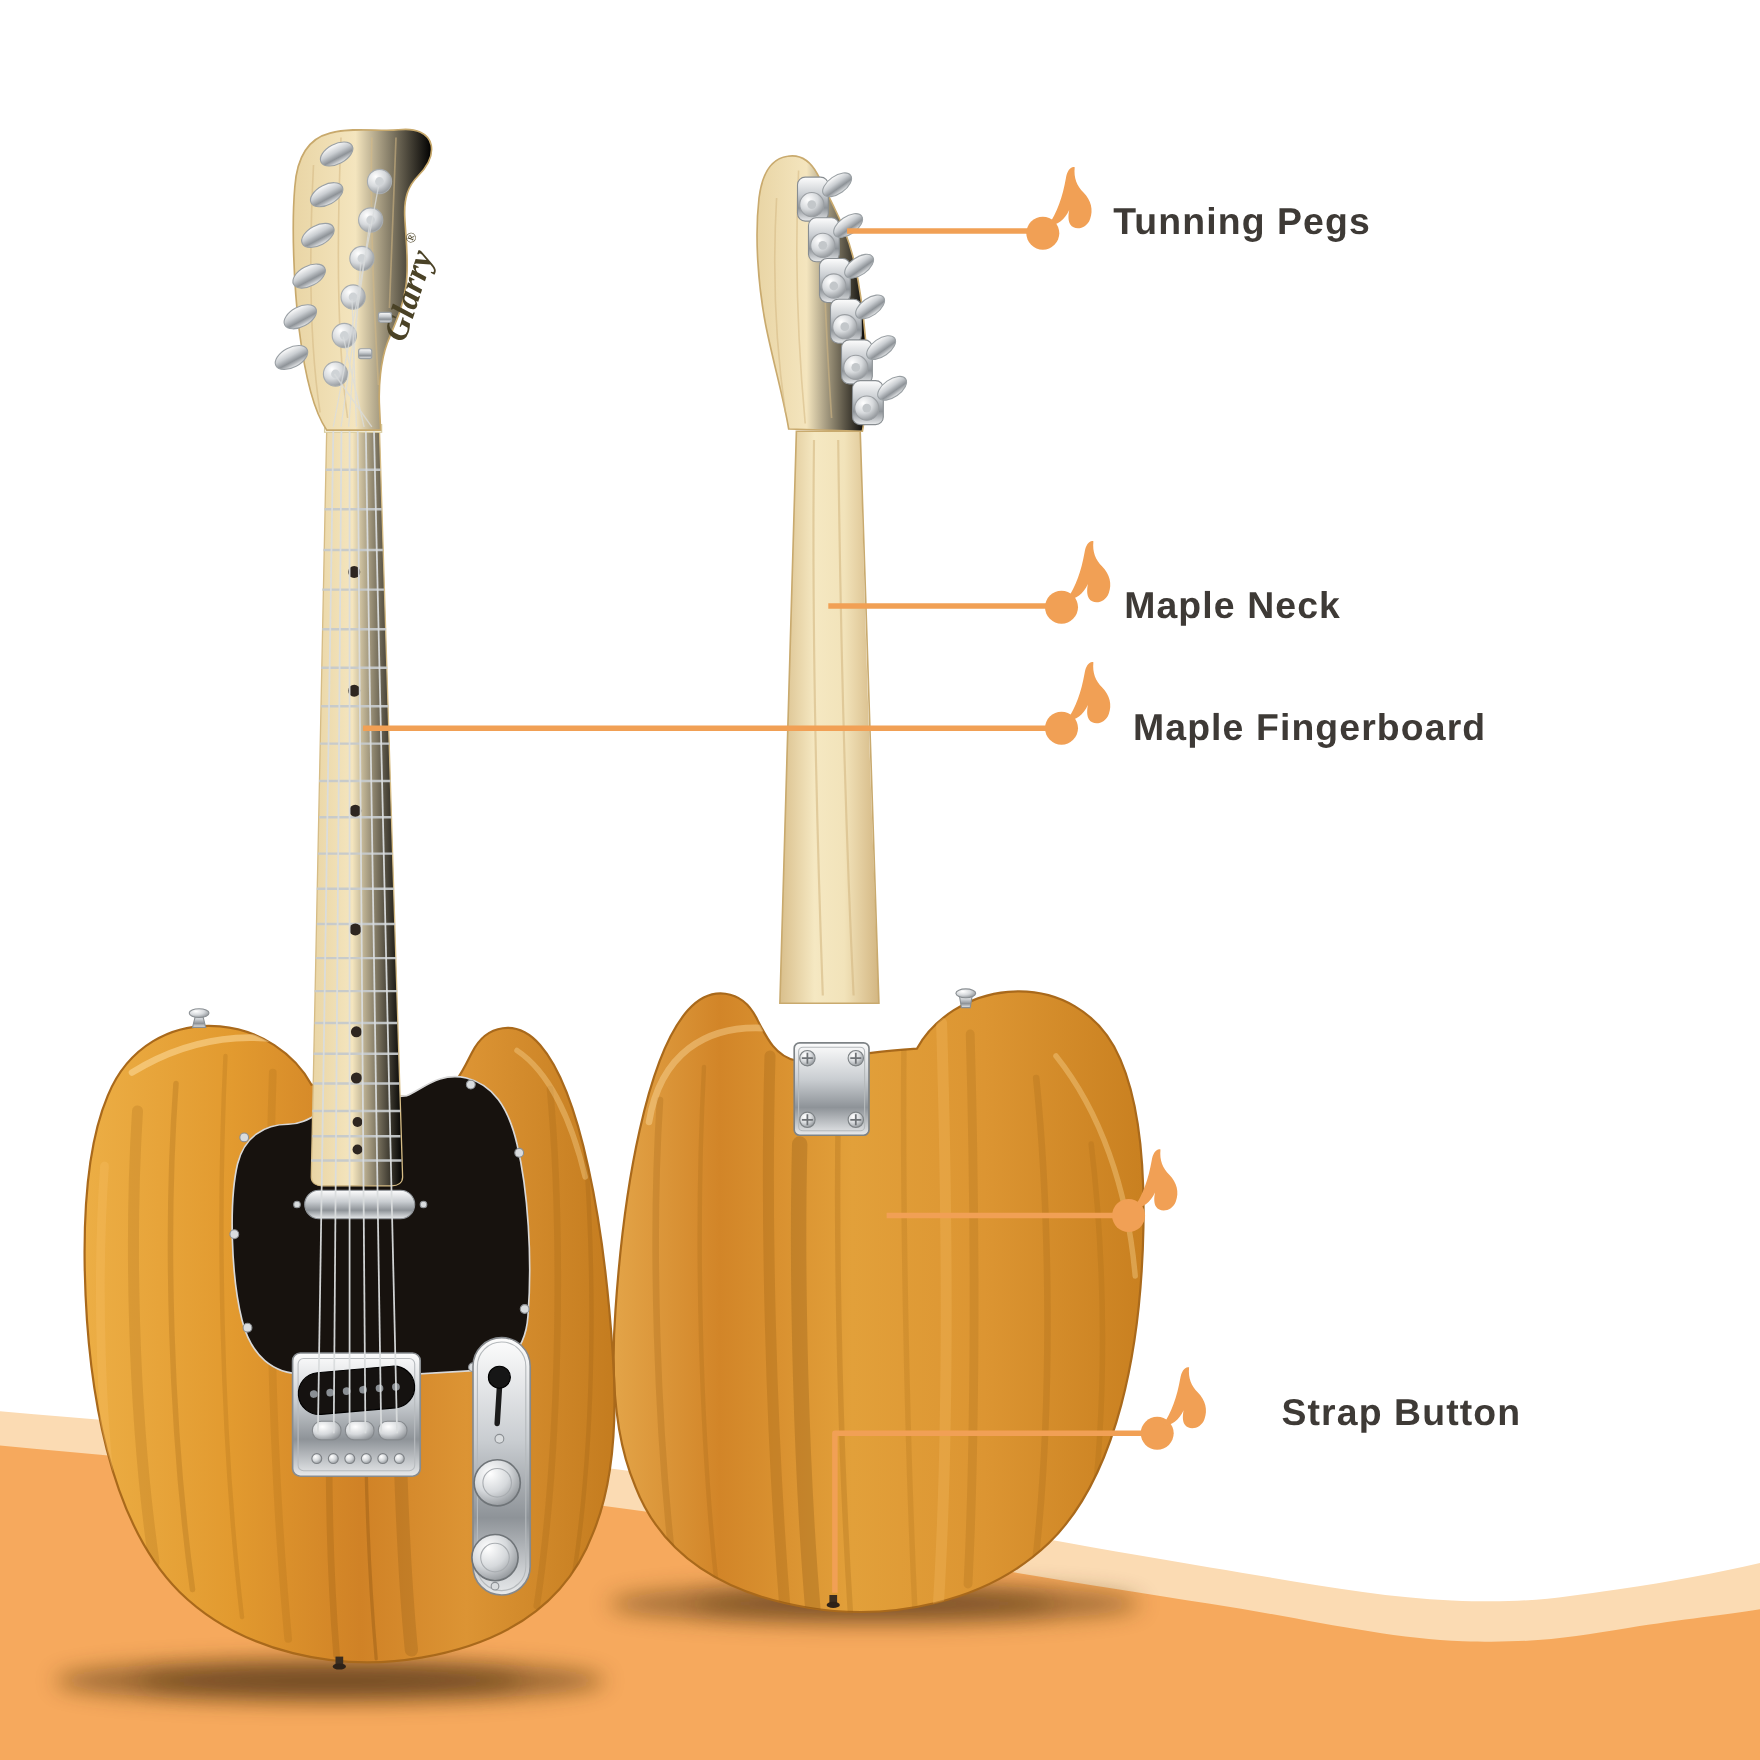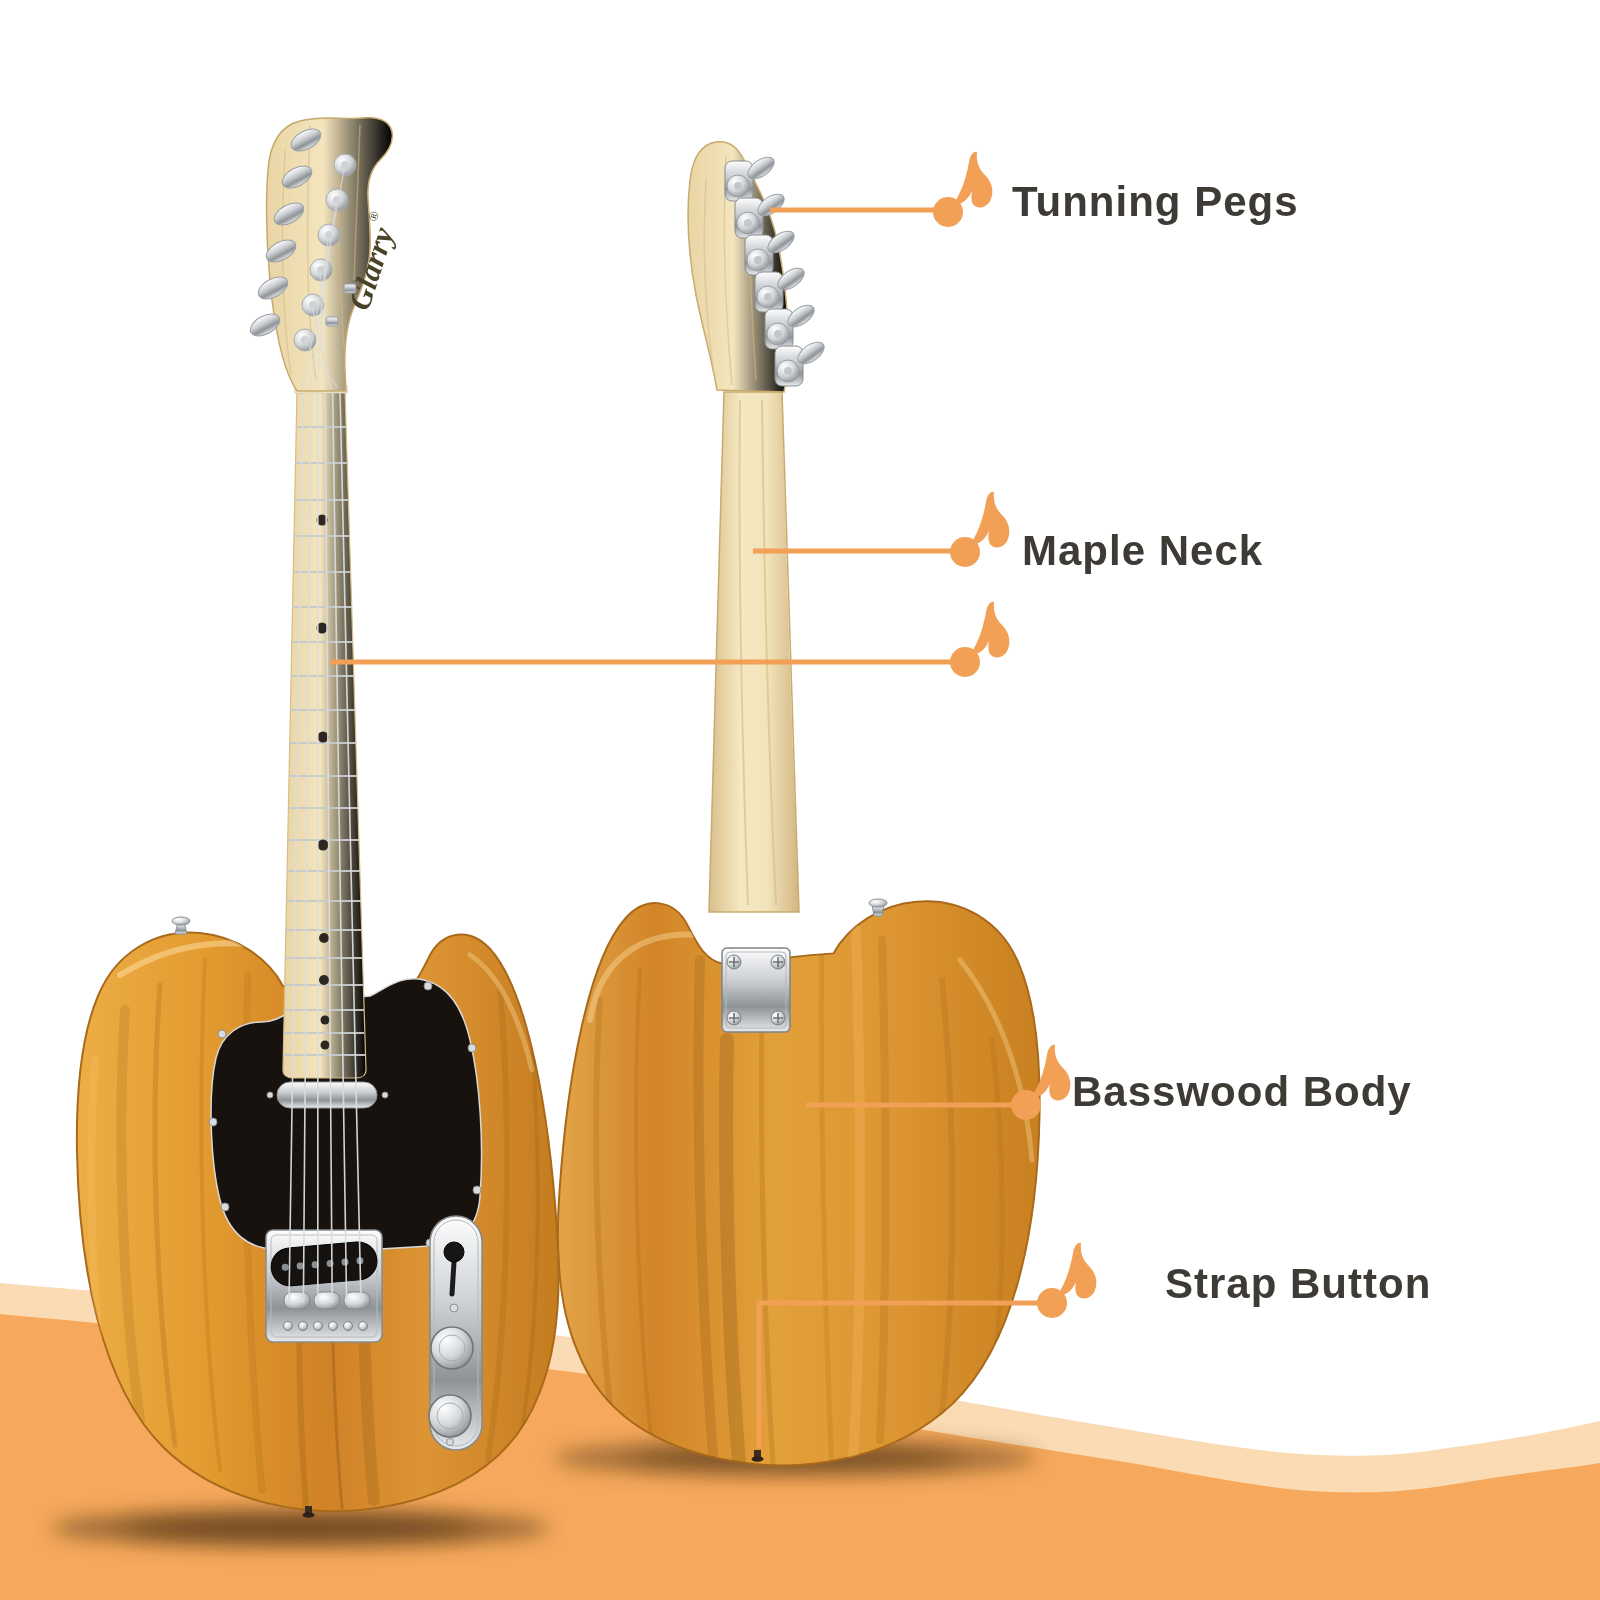--- a/index.html
+++ b/index.html
@@ -1,19 +1,19 @@
 <!DOCTYPE html>
 <html><head>
 <meta charset="utf-8">
 <style>
   html,body{margin:0;padding:0;background:#ffffff;}
   #canvas{position:relative;width:1600px;height:1600px;background:#ffffff;overflow:hidden;
           font-family:"Liberation Sans",sans-serif;}
   #scene{position:absolute;left:0;top:0;}
-  .callout-text{position:absolute;font-weight:bold;font-size:42px;line-height:44px;
+  .callout-text{position:absolute;font-weight:bold;font-size:34px;line-height:44px;
                 color:#3E3A36;letter-spacing:1px;white-space:nowrap;}
   .ct-1{left:1012px;top:180px;}
   .ct-2{left:1022px;top:529px;}
   .ct-3{left:1030px;top:640px;}
   .ct-4{left:1072px;top:1070px;}
   .ct-5{left:1165px;top:1262px;}
 </style>
 </head>
 <body>
 
@@ -405,20 +405,20 @@
     <use href="#noteIcon" x="1052" y="1303"></use>
   </g>
 </svg>
 
 <div class="callout-text ct-1">
   <span>Tunning Pegs</span>
 </div>
 <div class="callout-text ct-2">
   <span>Maple Neck</span>
 </div>
-<div class="callout-text ct-4">
-  <span>Basswood Body</span>
+<div class="callout-text ct-3">
+  <span>Maple Fingerboard</span>
 </div>
 <div class="callout-text ct-5">
   <span>Strap Button</span>
 </div>
 
 </div>
 
 </body></html>

